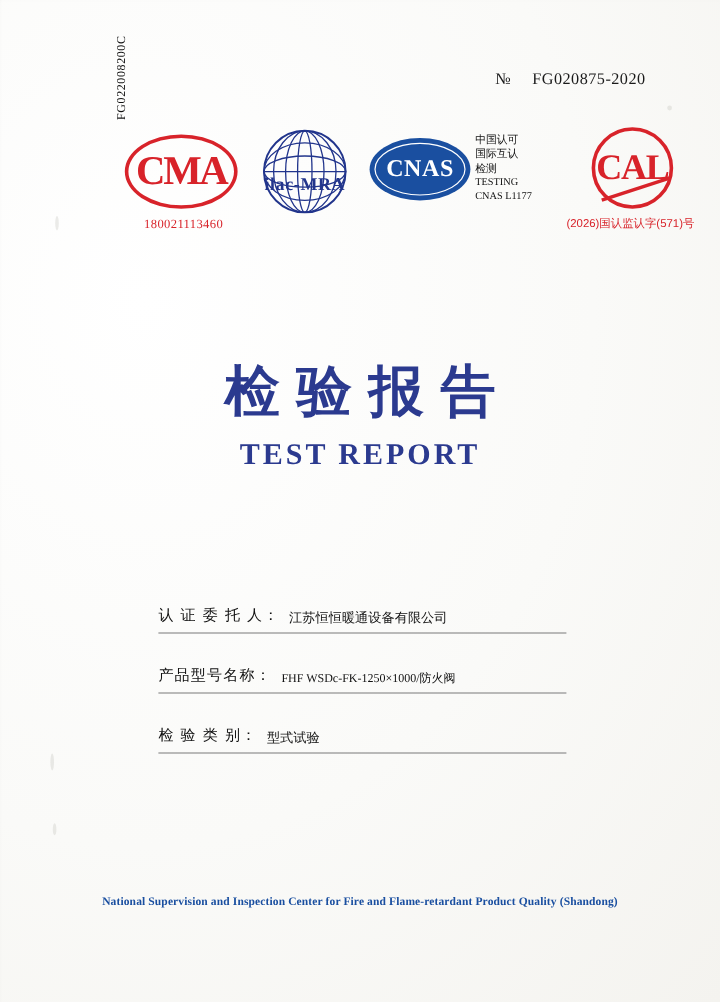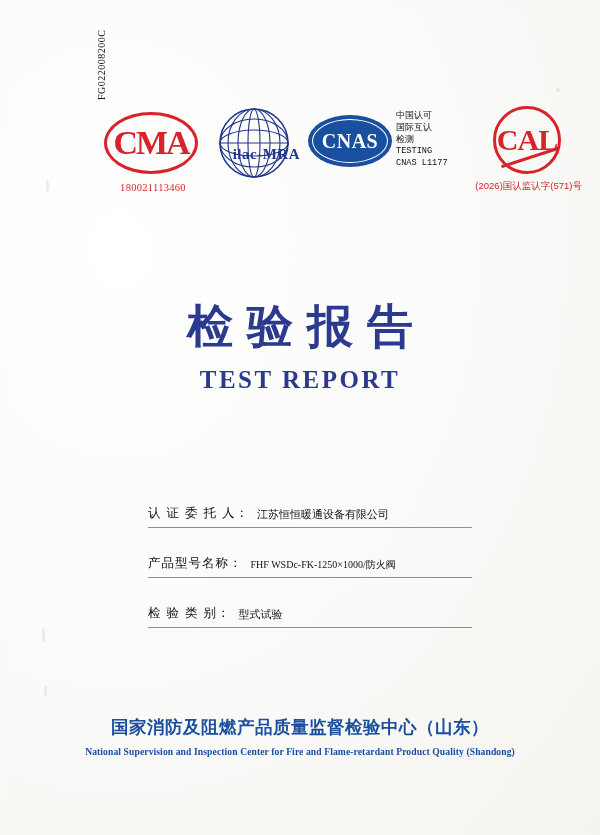--- a/index.html
+++ b/index.html
@@ -125,21 +125,20 @@
   .ilac-text {
     position: absolute;
     top: 40px;
     left: 0;
     width: 92px;
     font-size: 15px;
     font-weight: bold;
     font-family: "Liberation Serif", serif;
     color: #22358c;
     letter-spacing: .5px;
-    text-align: right;
   }
 
   
   .cnas-wrap {
     position: absolute;
     left: 308px;
     top: 19px;
     width: 84px;
   }
   .cnas-oval {
@@ -168,31 +167,31 @@
   }
 
   
   .cnas-side {
     position: absolute;
     left: 396px;
     top: 14px;
     font-size: 8.6px;
     line-height: 1.35;
     color: #111;
-    font-family: Liberation Mono, monospace;
+    font-family: Liberation Serif, serif;
   }
   .cnas-side .cn { font-size: 9px; }
 
   
   .cal-wrap {
     position: absolute;
     left: 472px;
     top: 10px;
     width: 110px;
-    text-align: right;
+    text-align: left;
   }
   .cal-circle {
     position: relative;
     width: 68px;
     height: 68px;
     margin: 0 auto;
     border: 3px solid #d8232a;
     border-radius: 50%;
     box-sizing: border-box;
   }
@@ -258,21 +257,20 @@
     left: 132px;
     width: 340px;
   }
   .field {
     position: relative;
     height: 44px;
     border-bottom: 1px solid #8f8f8f;
     display: flex;
     align-items: flex-end;
     padding-bottom: 5px;
-    margin-left: 16px;
   }
   .field-label {
     font-size: 12.5px;
     color: #111;
     font-family: "DejaVu Sans", sans-serif;
     letter-spacing: 1px;
     white-space: nowrap;
   }
   .field-value {
     font-size: 11px;
@@ -343,20 +341,25 @@
 </head>
 <body>
 
 <div class="page">
   <div class="texture"></div>
   <div class="spot" style="left:46px;top:180px;width:3px;height:12px;"></div>
   <div class="spot" style="left:42px;top:628px;width:3px;height:14px;"></div>
   <div class="spot" style="left:44px;top:686px;width:3px;height:10px;"></div>
   <div class="spot" style="left:556px;top:88px;width:4px;height:4px;"></div>
 
+  <div class="serial">
+    <span>№</span>
+    <span style="display:inline-block;width:10px;"></span>
+    <span>FG020875-2020</span>
+  </div>
 
   <div class="vcode">FG022008200C</div>
 
   <div class="logo-band">
 
     <div class="cma-wrap">
       <div class="cma-ellipse">
         <div class="cma-text">CMA</div>
       </div>
       <div class="cma-num">180021113460</div>
@@ -414,17 +417,16 @@
       <span class="field-value serifnum">FHF WSDc-FK-1250×1000/防火阀</span>
     </div>
     <div class="field">
       <span class="field-label">检 验 类 别：</span>
       <span class="field-value">型式试验</span>
     </div>
   </div>
 
   <div class="footer">
     <div class="footer-row">
-      <div class="footer-cn">国家消防及阻燃产品质量监督检验中心（山东）</div>
     </div>
     <div class="footer-en">National Supervision and Inspection Center for Fire and Flame-retardant Product Quality (Shandong)</div>
   </div>
 </div>
 
 </body></html>

